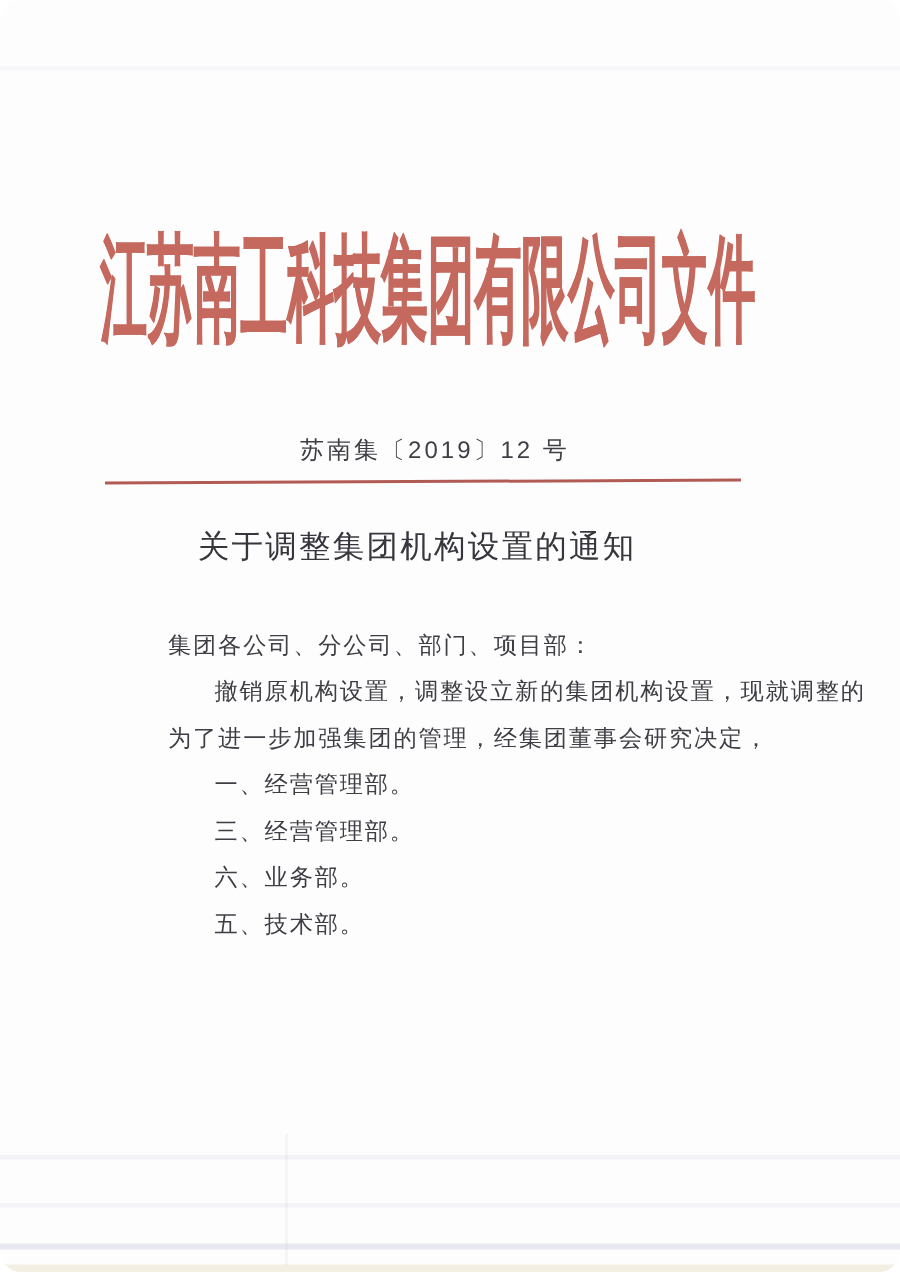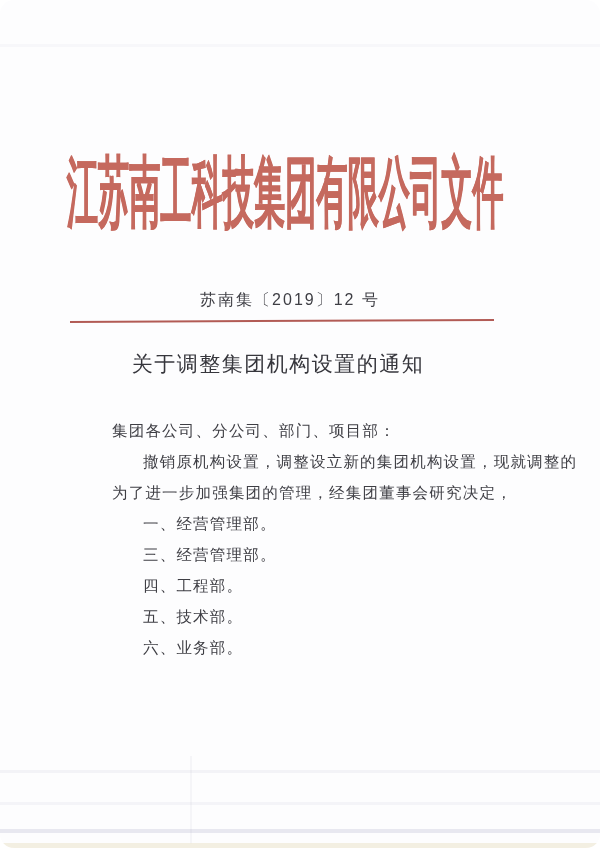--- a/index.html
+++ b/index.html
@@ -108,23 +108,22 @@
 
   <div class="doc-body">
     <div class="salutation">集团各公司、分公司、部门、项目部：</div>
     <div class="para">
         <div class="para-line">撤销原机构设置，调整设立新的集团机构设置，现就调整的</div>
         <div class="para-line">为了进一步加强集团的管理，经集团董事会研究决定，</div>
       </div>
     <div class="org-list">
         <div class="org-item">一、经营管理部。</div>
         <div class="org-item">三、经营管理部。</div>
-        <div class="org-item">四、工程部。</div>
+        <div class="org-item">六、业务部。</div>
         <div class="org-item">五、技术部。</div>
-        <div class="org-item">六、业务部。</div>
       </div>
   </div>
 
   <div class="noise noise-top"></div>
   <div class="noise noise-1"></div>
   <div class="noise noise-2"></div>
   <div class="noise noise-3"></div>
   <div class="noise noise-vert"></div>
   <div class="noise edge-bottom"></div>
 

